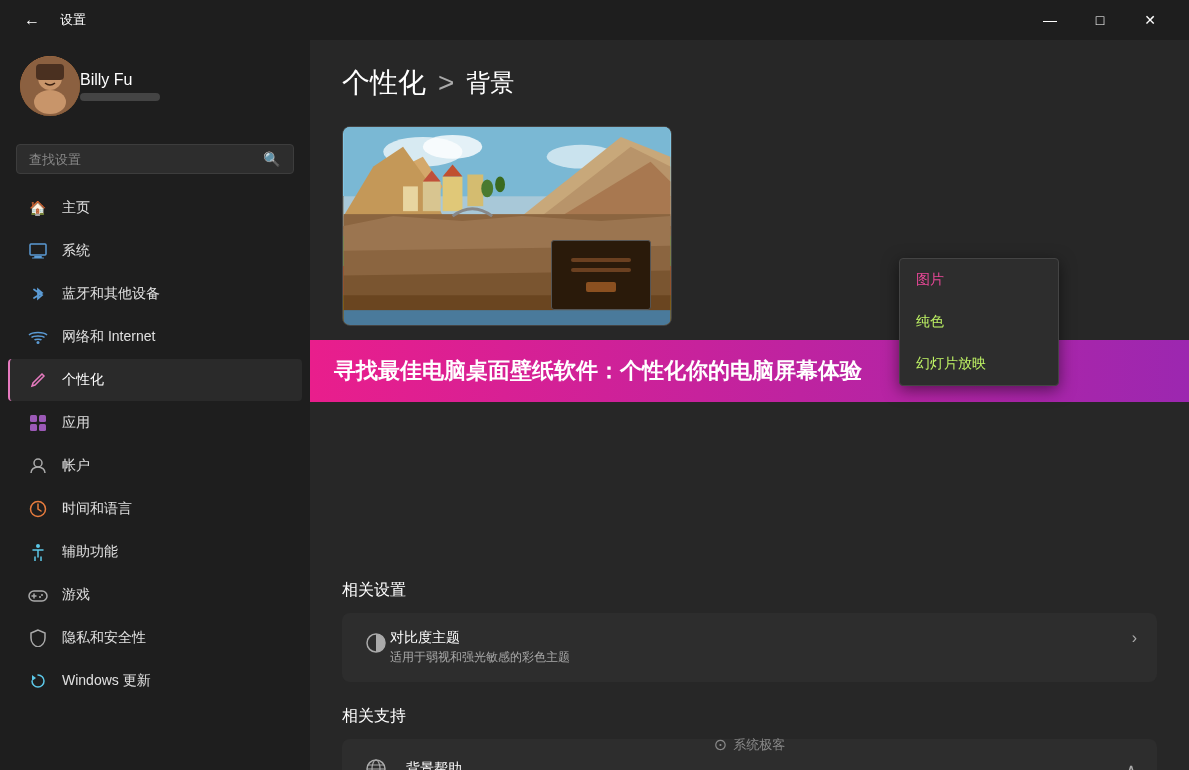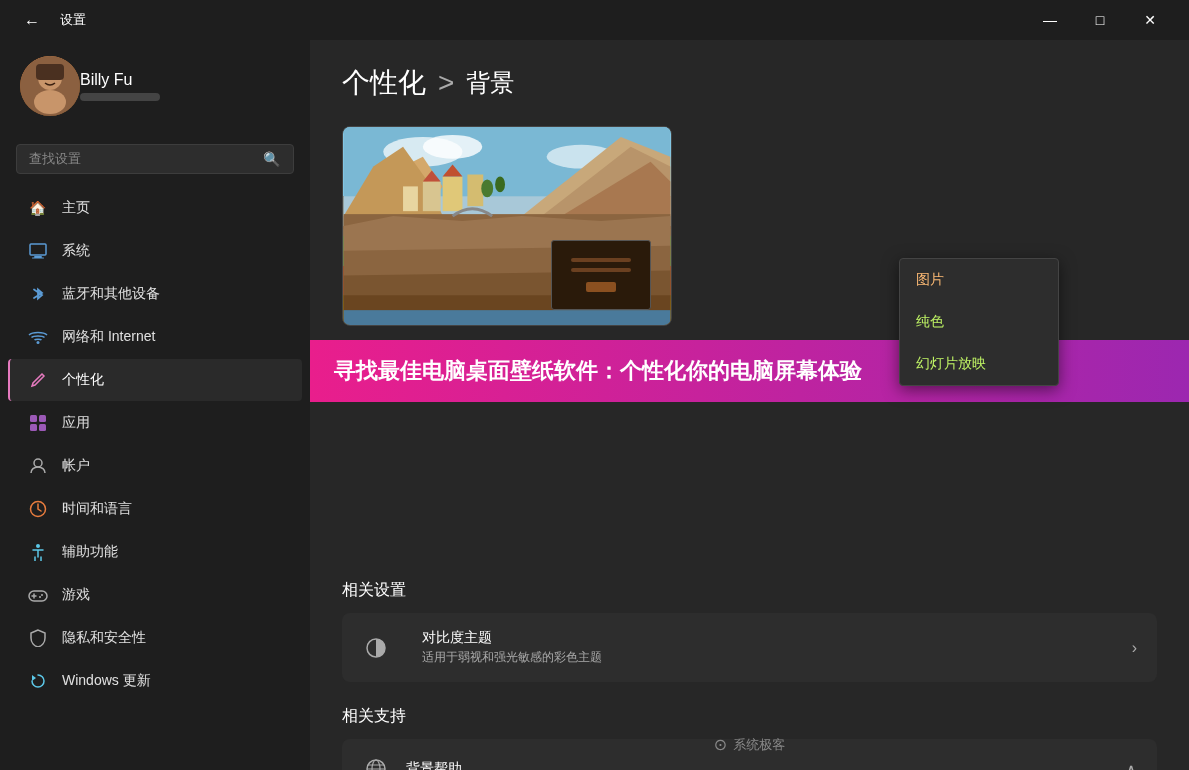--- a/index.html
+++ b/index.html
@@ -113,21 +113,21 @@
       background: #444;
       border-radius: 4px;
     }
 
     
     .search-container {
       padding: 8px 16px 12px 16px;
     }
     .search-box {
       display: flex;
-      align-items: flex-start;
+      align-items: center;
       background: #2d2d2d;
       border-radius: 4px;
       border: 1px solid #3d3d3d;
       padding: 6px 12px;
       gap: 8px;
     }
     .search-input {
       background: transparent;
       border: none;
       color: #ffffff;
@@ -281,21 +281,21 @@
       z-index: 20;
       box-shadow: 0 4px 16px rgba(0,0,0,0.5);
     }
     .dropdown-item {
       padding: 12px 16px;
       font-size: 14px;
       cursor: pointer;
       color: #bef264;
     }
     .dropdown-item.active-item {
-      color: #fdba74;
+      color: #ec4899;
       font-weight: 500;
     }
 
     
     .related-settings {
       margin-top: 180px;
     }
     .section-title {
       font-size: 16px;
       font-weight: 500;
@@ -303,22 +303,22 @@
       color: #ffffff;
     }
     .settings-card {
       background: #2d2d2d;
       border-radius: 8px;
       margin-bottom: 8px;
       overflow: hidden;
     }
     .settings-row {
       display: flex;
-      align-items: center;
-      gap: 32px;
+      align-items: flex-start;
+      gap: 0;
       padding: 16px 20px;
       cursor: pointer;
     }
     .settings-row-icon {
       width: 28px;
       height: 28px;
       display: flex;
       align-items: center;
       justify-content: center;
       font-size: 18px;

